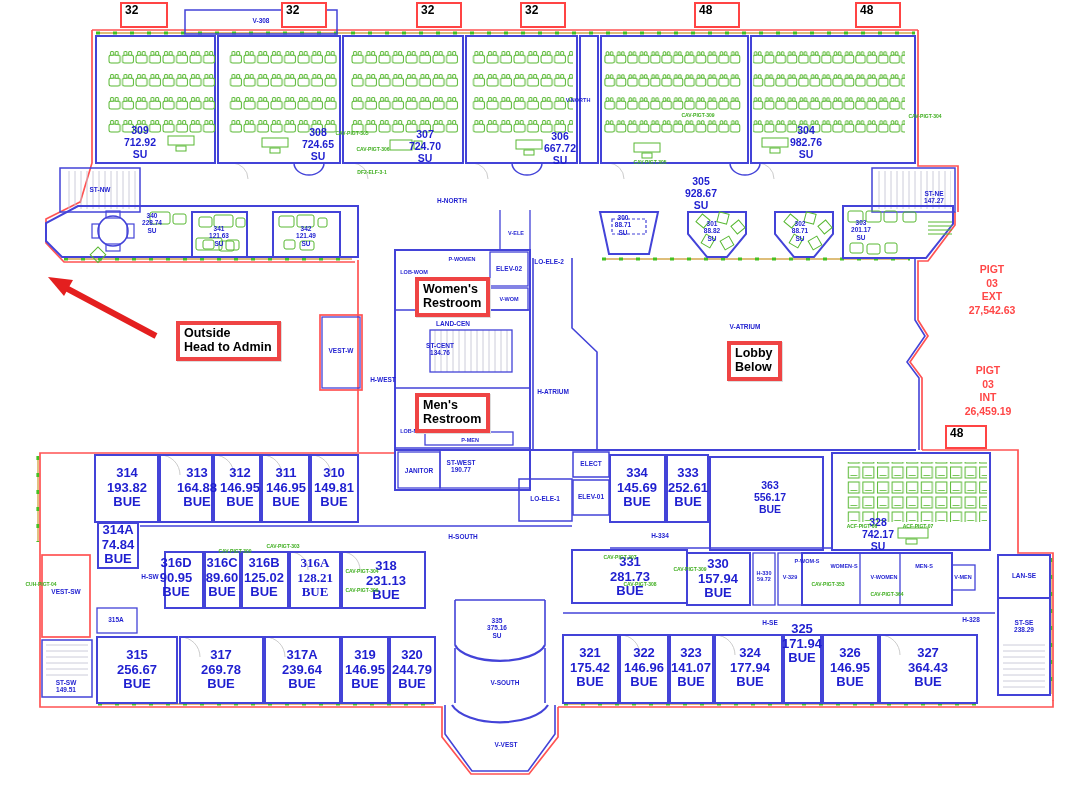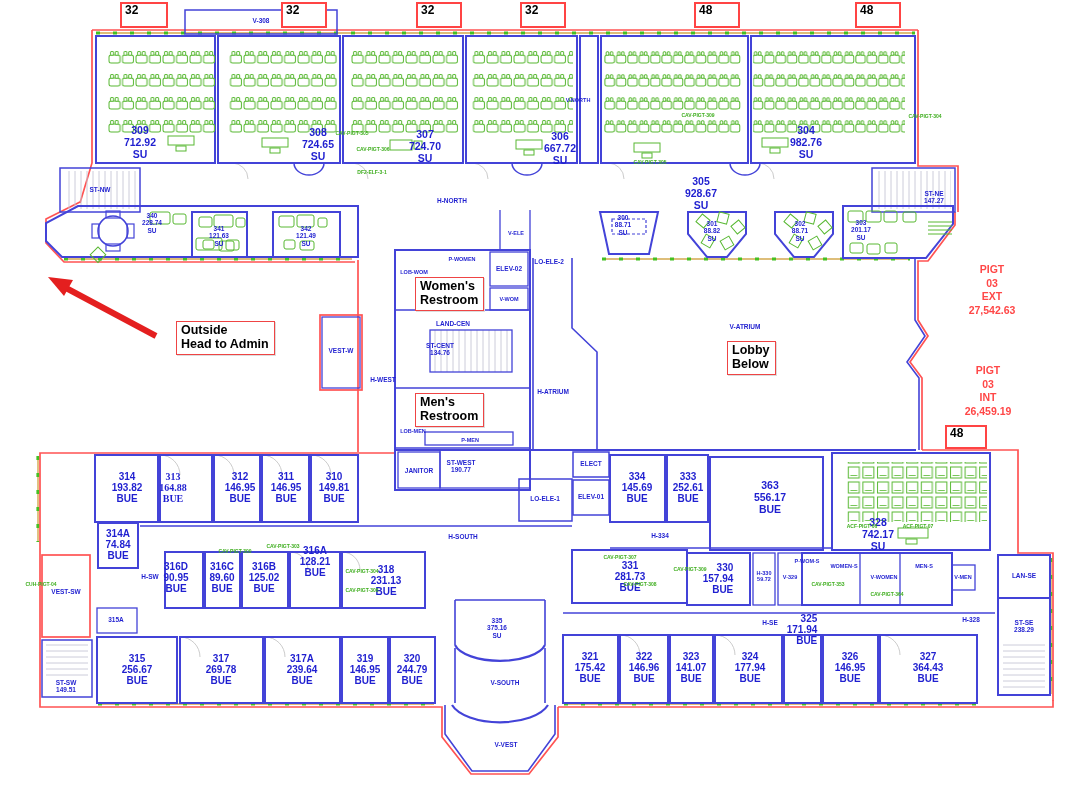--- a/index.html
+++ b/index.html
@@ -1,28 +1,28 @@
 <!DOCTYPE html>
 <html><head>
 <meta charset="utf-8">
 <style>
   html,body{margin:0;padding:0;background:#fff;width:1091px;height:804px;overflow:hidden;}
   #plan{position:relative;width:1091px;height:804px;background:#fff;font-family:"Liberation Sans",sans-serif;}
   #plan svg{position:absolute;left:0;top:0;}
   .lbl{position:absolute;transform:translate(-50%,-50%);text-align:center;color:#1f1fd0;
        font-family:"Liberation Sans",sans-serif;font-weight:bold;line-height:1.12;white-space:nowrap;z-index:5;}
   .lg{font-size:10.5px;}
-  .md{font-size:10px;}
+  .md{font-size:13px;}
   .sm{font-size:6.5px;}
   .xs{font-size:5.5px;}
   .green{position:absolute;transform:translate(-50%,-50%);color:#3fae1f;font-size:5px;font-weight:bold;
          white-space:nowrap;z-index:6;font-family:"Liberation Sans",sans-serif;}
   .rednote{position:absolute;transform:translate(-50%,-50%);text-align:center;color:#ff4747;font-weight:bold;
            font-size:10.5px;line-height:1.3;white-space:nowrap;z-index:6;font-family:"Liberation Sans",sans-serif;}
-  .callout{position:absolute;background:#fff;border:1px solid #ef4444;color:#000;font-weight:bold;font-size:12.5px;
+  .callout{position:absolute;background:#fff;border:4px solid #ef4444;color:#000;font-weight:bold;font-size:12.5px;
            line-height:1.15;padding:1px 5px 2px 4px;white-space:nowrap;z-index:8;box-shadow:1px 1px 0 #ddd;}
   .capbox{position:absolute;background:#fff;border:2px solid #ff4444;color:#000;font-weight:bold;font-size:12px;
           box-sizing:border-box;padding:0 0 0 3px;line-height:1.1;z-index:7;font-family:"Liberation Sans",sans-serif;}
 </style>
 </head>
 <body>
 
 <div id="plan">
 <svg width="1091" height="804" viewBox="0 0 1091 804">
   <defs>
@@ -341,35 +341,35 @@
     <div class="lbl lg" style="left: 878px; top: 535px;">
       <div>328</div>
       <div>742.17</div>
       <div>SU</div>
     </div>
     <div class="lbl md" style="left: 630px; top: 577px;">
       <div>331</div>
       <div>281.73</div>
       <div>BUE</div>
     </div>
-    <div class="lbl md" style="left: 718px; top: 579px; text-align: right;">
+    <div class="lbl md" style="left: 718px; top: 579px;">
       <div>330</div>
       <div>157.94</div>
       <div>BUE</div>
     </div>
     <div class="lbl xs" style="left: 764px; top: 576px;">
       <div>H-330</div>
       <div>59.72</div>
     </div>
     <div class="lbl md" style="left: 127px; top: 488px;">
       <div>314</div>
       <div>193.82</div>
       <div>BUE</div>
     </div>
-    <div class="lbl md" style="left: 173px; top: 488px; font-family: Liberation Serif, serif;">
+    <div class="lbl md" style="left: 197px; top: 488px;">
       <div>313</div>
       <div>164.88</div>
       <div>BUE</div>
     </div>
     <div class="lbl md" style="left: 240px; top: 488px;">
       <div>312</div>
       <div>146.95</div>
       <div>BUE</div>
     </div>
     <div class="lbl md" style="left: 286px; top: 488px;">
@@ -395,21 +395,21 @@
     <div class="lbl md" style="left: 222px; top: 578px; text-align: center;">
       <div>316C</div>
       <div>89.60</div>
       <div>BUE</div>
     </div>
     <div class="lbl md" style="left: 264px; top: 578px;">
       <div>316B</div>
       <div>125.02</div>
       <div>BUE</div>
     </div>
-    <div class="lbl md" style="left: 315px; top: 562px;">
+    <div class="lbl md" style="left: 315px; top: 578px; font-family: Liberation Serif, serif;">
       <div>316A</div>
       <div>128.21</div>
       <div>BUE</div>
     </div>
     <div class="lbl md" style="left: 386px; top: 581px;">
       <div>318</div>
       <div>231.13</div>
       <div>BUE</div>
     </div>
     <div class="lbl md" style="left: 137px; top: 670px;">
@@ -450,21 +450,21 @@
     <div class="lbl md" style="left: 691px; top: 668px;">
       <div>323</div>
       <div>141.07</div>
       <div>BUE</div>
     </div>
     <div class="lbl md" style="left: 750px; top: 668px;">
       <div>324</div>
       <div>177.94</div>
       <div>BUE</div>
     </div>
-    <div class="lbl md" style="left: 802px; top: 630px; text-align: right;">
+    <div class="lbl md" style="left: 802px; top: 644px;">
       <div>325</div>
       <div>171.94</div>
       <div>BUE</div>
     </div>
     <div class="lbl md" style="left: 850px; top: 668px;">
       <div>326</div>
       <div>146.95</div>
       <div>BUE</div>
     </div>
     <div class="lbl md" style="left: 928px; top: 668px;">

